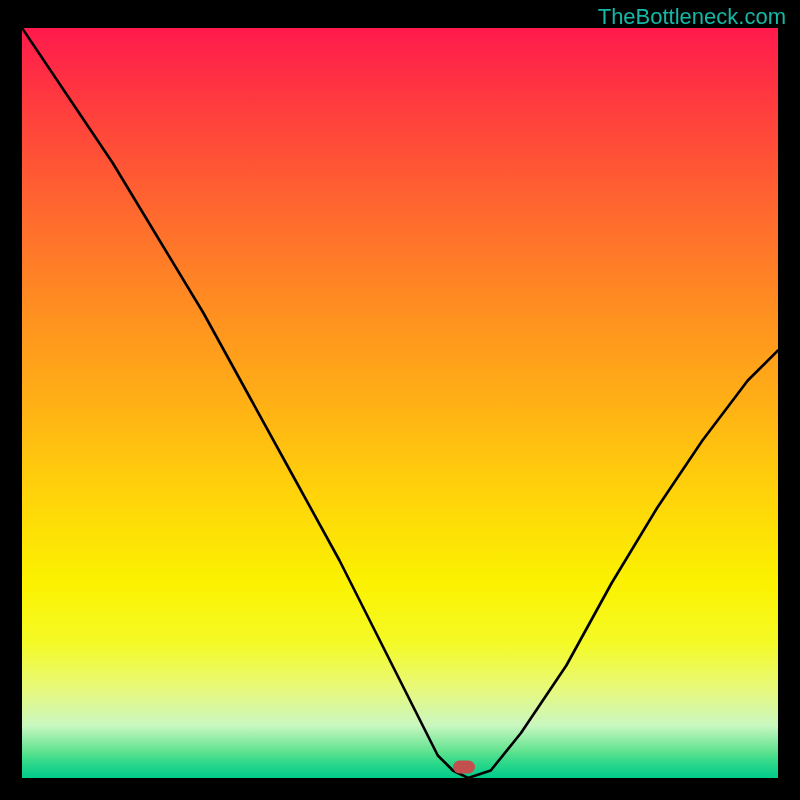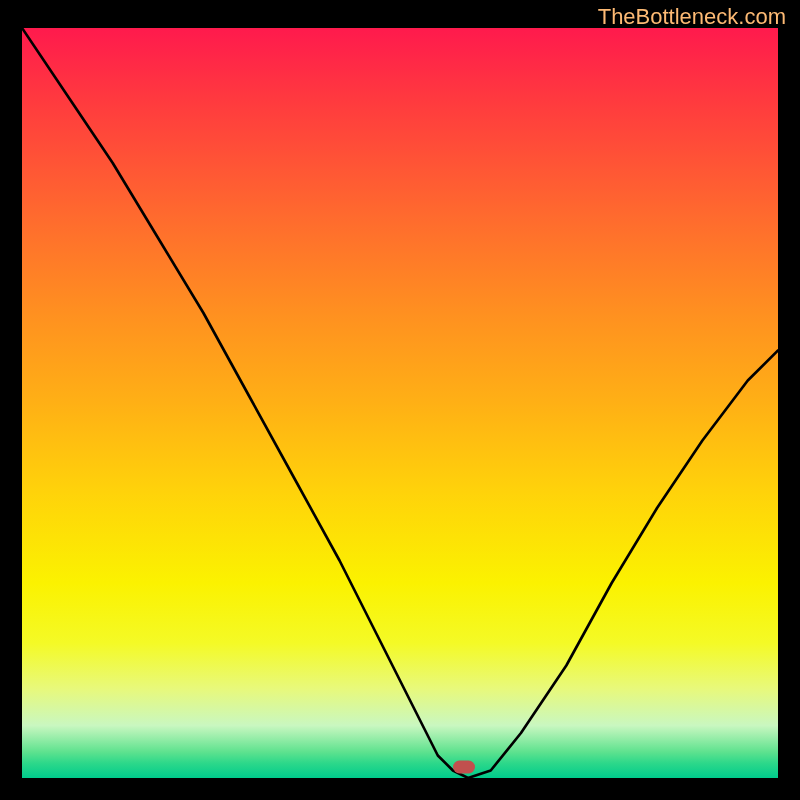--- a/index.html
+++ b/index.html
@@ -8,21 +8,21 @@
     width: 800px;
     height: 800px;
     background: #000;
     position: relative;
     font-family: Arial, sans-serif;
   }
   .watermark {
     position: absolute;
     top: 4px;
     right: 14px;
-    color: #fdba74;
+    color: #14b8a6;
     font-size: 22px;
     font-weight: 500;
     z-index: 10;
   }
   .plot-area {
     position: absolute;
     left: 22px;
     right: 22px;
     top: 28px;
     bottom: 22px;

